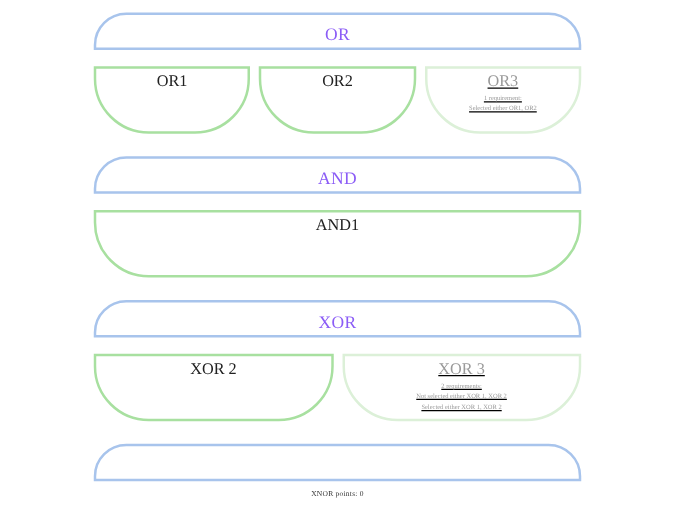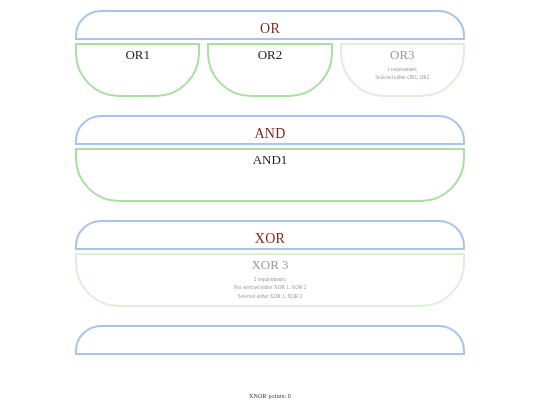--- a/index.html
+++ b/index.html
@@ -37,31 +37,31 @@
     border-bottom-left-radius: 0;
     border-bottom-right-radius: 0;
     background: #ffffff;
     display: flex;
     align-items: center;
     justify-content: center;
   }
 
   .group-title {
     font-size: 14px;
-    color: #7f1d1d;
+    color: #8b5cf6;
     letter-spacing: 0.3px;
     line-height: 1;
     padding-top: 8px;
   }
 
   
   .card-row {
     display: flex;
     gap: 7px;
-    margin-top: 3px;
+    margin-top: 13px;
   }
 
   
   .card {
     flex: 1 1 0;
     min-width: 0;
     height: 54px;
     box-sizing: border-box;
     border: 2px solid #a8e0a0;
     border-top-left-radius: 0;
@@ -79,20 +79,21 @@
   .card-label {
     font-size: 13px;
     color: #222222;
     line-height: 1.15;
     white-space: nowrap;
   }
 
   
   .card.is-dimmed {
     border-color: #dcf0d8;
+    text-decoration: underline;
   }
   .card.is-dimmed .card-label {
     color: #9a9a9a;
   }
 
   .req-block {
     margin-top: 2px;
     font-size: 5.2px;
     line-height: 1.62;
     color: #9a9a9a;
@@ -149,20 +150,23 @@
           <div class="card">
             <div class="card-label">AND1</div>
           </div>
         </div>
       </div>
       <div class="group">
         <div class="group-header">
           <span class="group-title">XOR</span>
         </div>
         <div class="card-row">
+          <div class="card">
+            <div class="card-label">XOR 2</div>
+          </div>
           <div class="card is-dimmed">
             <div class="card-label">XOR 3</div>
             <div class="req-block align-center">
               <span class="req-line">2 requirements:</span>
               <span class="req-line">Not selected either XOR 1, XOR 2</span>
               <span class="req-line">Selected either XOR 1, XOR 2</span>
             </div>
           </div>
         </div>
       </div>

